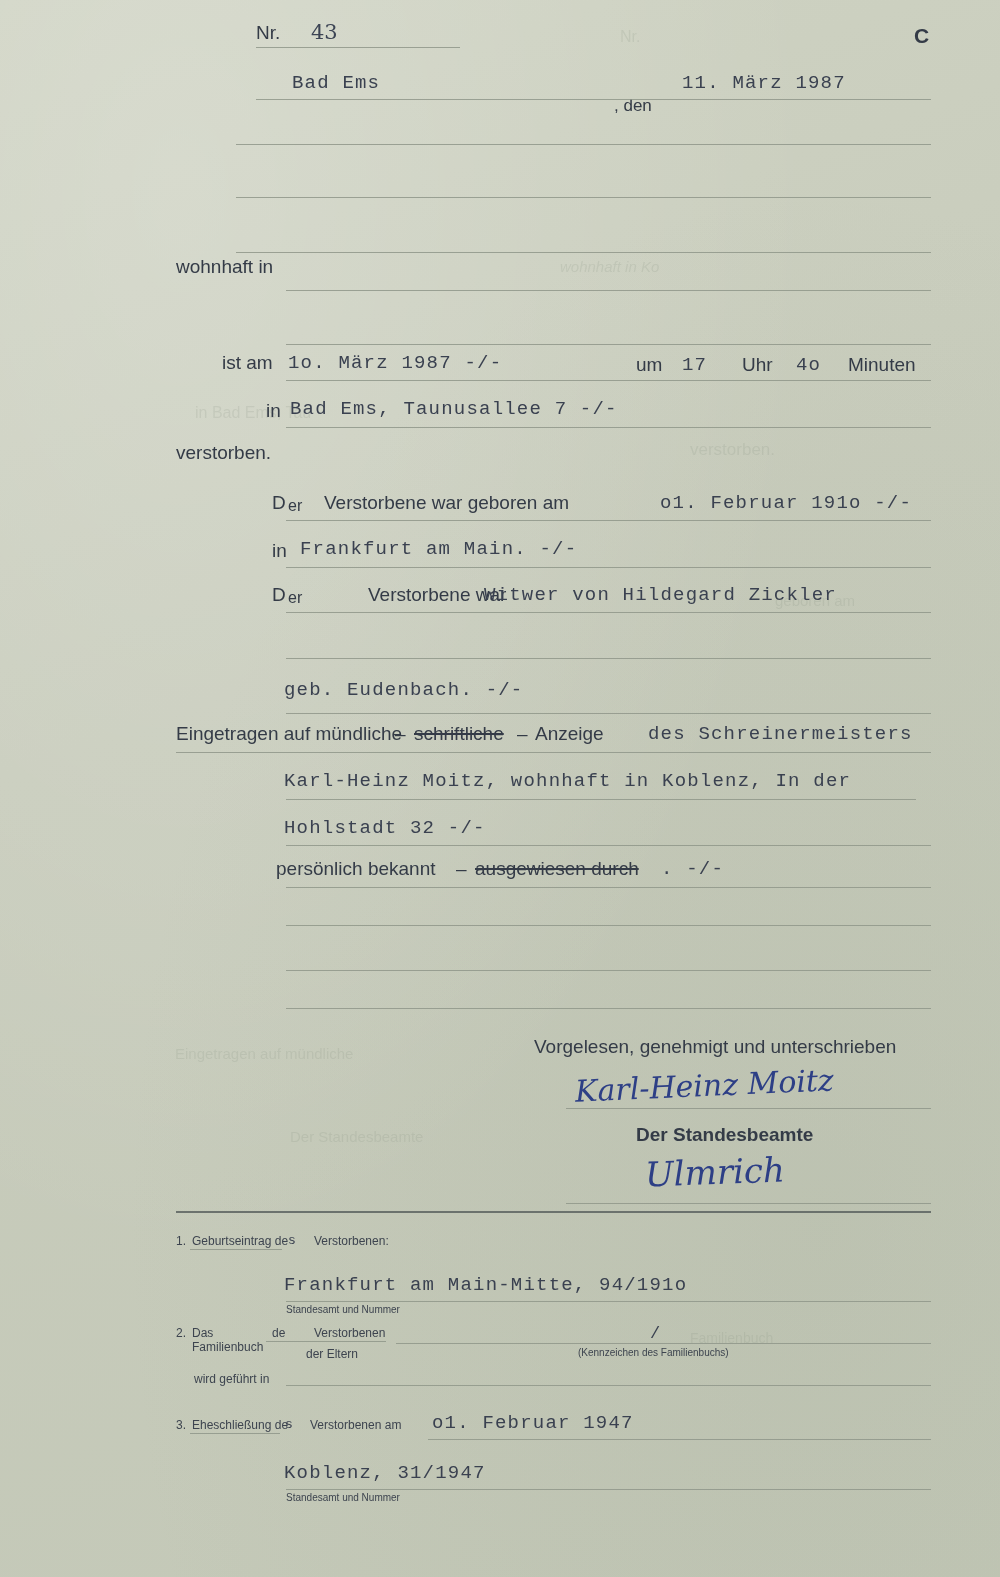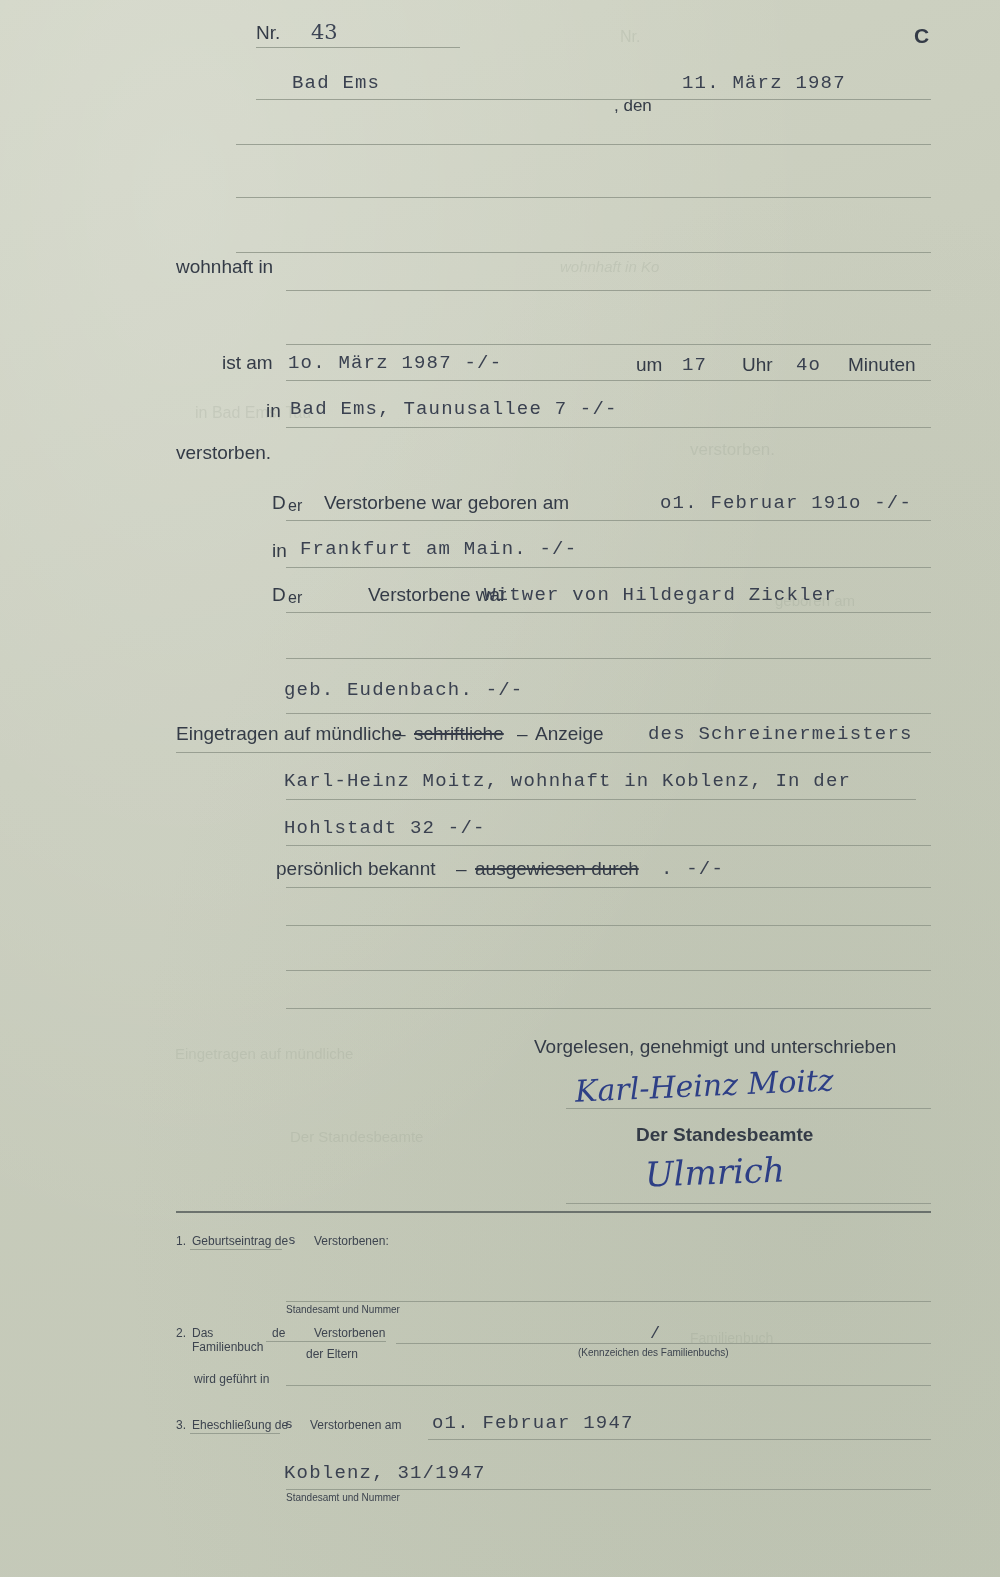--- a/index.html
+++ b/index.html
@@ -189,20 +189,21 @@
   <div class="rule" style="left:566px; top:1203px; width:365px;"></div>
 
   <div class="thickrule" style="left:176px; top:1211px; width:755px;"></div>
 
   <div class="abs tiny" style="left:176px; top:1234px; font-size:12px;">1.</div>
   <div class="abs tiny" style="left:192px; top:1234px; font-size:12px;">Geburtseintrag de</div>
   <div class="abs typed" style="left:288px; top:1233px; font-size:13px;">s</div>
   <div class="abs tiny" style="left:314px; top:1234px; font-size:12px;">Verstorbenen:</div>
   <div class="rule" style="left:190px; top:1249px; width:92px;"></div>
 
+  <div class="abs typed" style="left:284px; top:1274px; font-size:19px;">Frankfurt am Main-Mitte, 94/191o</div>
   <div class="rule" style="left:286px; top:1301px; width:645px;"></div>
   <div class="abs tiny" style="left:286px; top:1304px; font-size:10px;">Standesamt und Nummer</div>
 
   <div class="abs tiny" style="left:176px; top:1326px; font-size:12px;">2.</div>
   <div class="abs tiny" style="left:192px; top:1326px; font-size:12px;">Das</div>
   <div class="abs tiny" style="left:192px; top:1340px; font-size:12px;">Familienbuch</div>
   <div class="abs tiny" style="left:272px; top:1326px; font-size:12px;">de</div>
   <div class="abs tiny" style="left:314px; top:1326px; font-size:12px;">Verstorbenen</div>
   <div class="abs tiny" style="left:306px; top:1347px; font-size:12px;">der Eltern</div>
   <div class="rule" style="left:266px; top:1341px; width:120px;"></div>

